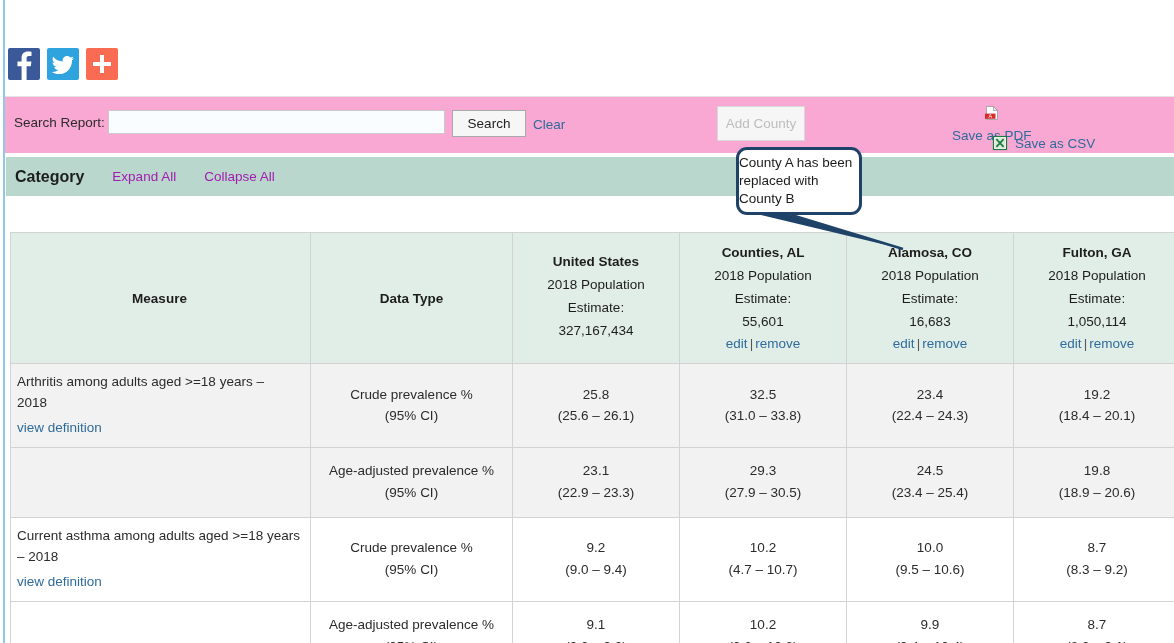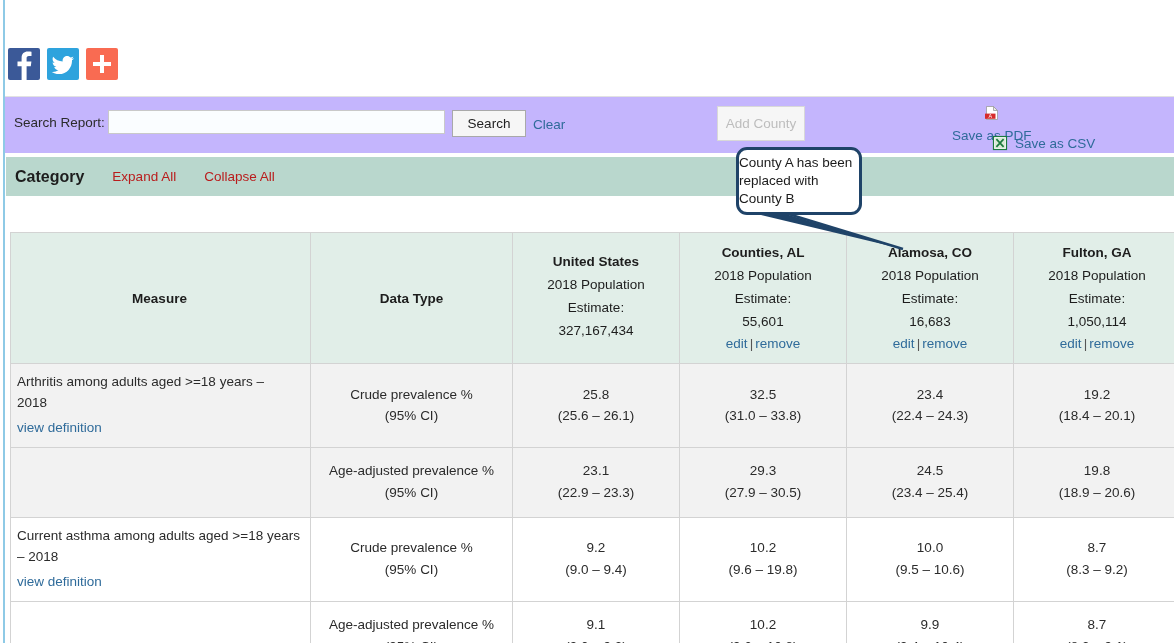--- a/index.html
+++ b/index.html
@@ -45,21 +45,21 @@
     display: flex; align-items: center; justify-content: center;
     cursor: pointer;
   }
   .social-btn svg { display: block; }
 
   
   .search-strip {
     position: absolute;
     left: 5px; top: 96px;
     width: 1169px; height: 57px;
-    background: #c4b5fd;
+    background: #f9a8d4;
     border-top: 1px solid #e2e2e2;
   }
   .search-label {
     position: absolute; left: 9px; top: 18px;
     font-size: 13.5px; color: #2b2b2b;
   }
   .search-input {
     position: absolute; left: 108px; top: 110px;
     width: 337px; height: 24px;
     border: 1px solid #c9c9c9;
@@ -111,21 +111,21 @@
     width: 1169px; height: 39px;
     background: #b9d7cd;
     display: flex; align-items: center;
   }
   .category-title {
     margin-left: 9px;
     font-size: 16px; font-weight: bold; color: #1d1d1d;
   }
   .cat-link {
     margin-left: 28px;
-    font-size: 13.5px; color: #b91c1c;
+    font-size: 13.5px; color: #a21caf;
     cursor: pointer;
   }
 
   
   .section-row {
     position: absolute;
     left: 5px; top: 196px;
     width: 1169px; height: 36px;
     background: #ffffff;
     display: flex; align-items: center;
@@ -329,21 +329,21 @@
           <td class="datatype-cell"><span>Age-adjusted prevalence %</span><br><span>(95% CI)</span></td>
           <td class="value-cell"><span>23.1</span><br><span>(22.9 – 23.3)</span></td>
           <td class="value-cell"><span>29.3</span><br><span>(27.9 – 30.5)</span></td>
           <td class="value-cell"><span>24.5</span><br><span>(23.4 – 25.4)</span></td>
           <td class="value-cell"><span>19.8</span><br><span>(18.9 – 20.6)</span></td>
         </tr>
         <tr class="plain row-tall">
           <td class="measure-cell"><span>Current asthma among adults aged &gt;=18 years</span><br><span>– 2018</span><br><span class="view-def">view definition</span></td>
           <td class="datatype-cell"><span>Crude prevalence %</span><br><span>(95% CI)</span></td>
           <td class="value-cell"><span>9.2</span><br><span>(9.0 – 9.4)</span></td>
-          <td class="value-cell"><span>10.2</span><br><span>(9.6 – 19.8)</span></td>
+          <td class="value-cell"><span>10.2</span><br><span>(4.7 – 10.7)</span></td>
           <td class="value-cell"><span>10.0</span><br><span>(9.5 – 10.6)</span></td>
           <td class="value-cell"><span>8.7</span><br><span>(8.3 – 9.2)</span></td>
         </tr>
         <tr class="plain row-tall">
           <td class="measure-cell"></td>
           <td class="datatype-cell"><span>Age-adjusted prevalence %</span><br><span>(95% CI)</span></td>
           <td class="value-cell"><span>9.1</span><br><span>(9.0 – 9.3)</span></td>
           <td class="value-cell"><span>10.2</span><br><span>(9.6 – 10.8)</span></td>
           <td class="value-cell"><span>9.9</span><br><span>(9.4 – 10.4)</span></td>
           <td class="value-cell"><span>8.7</span><br><span>(8.3 – 9.1)</span></td>

